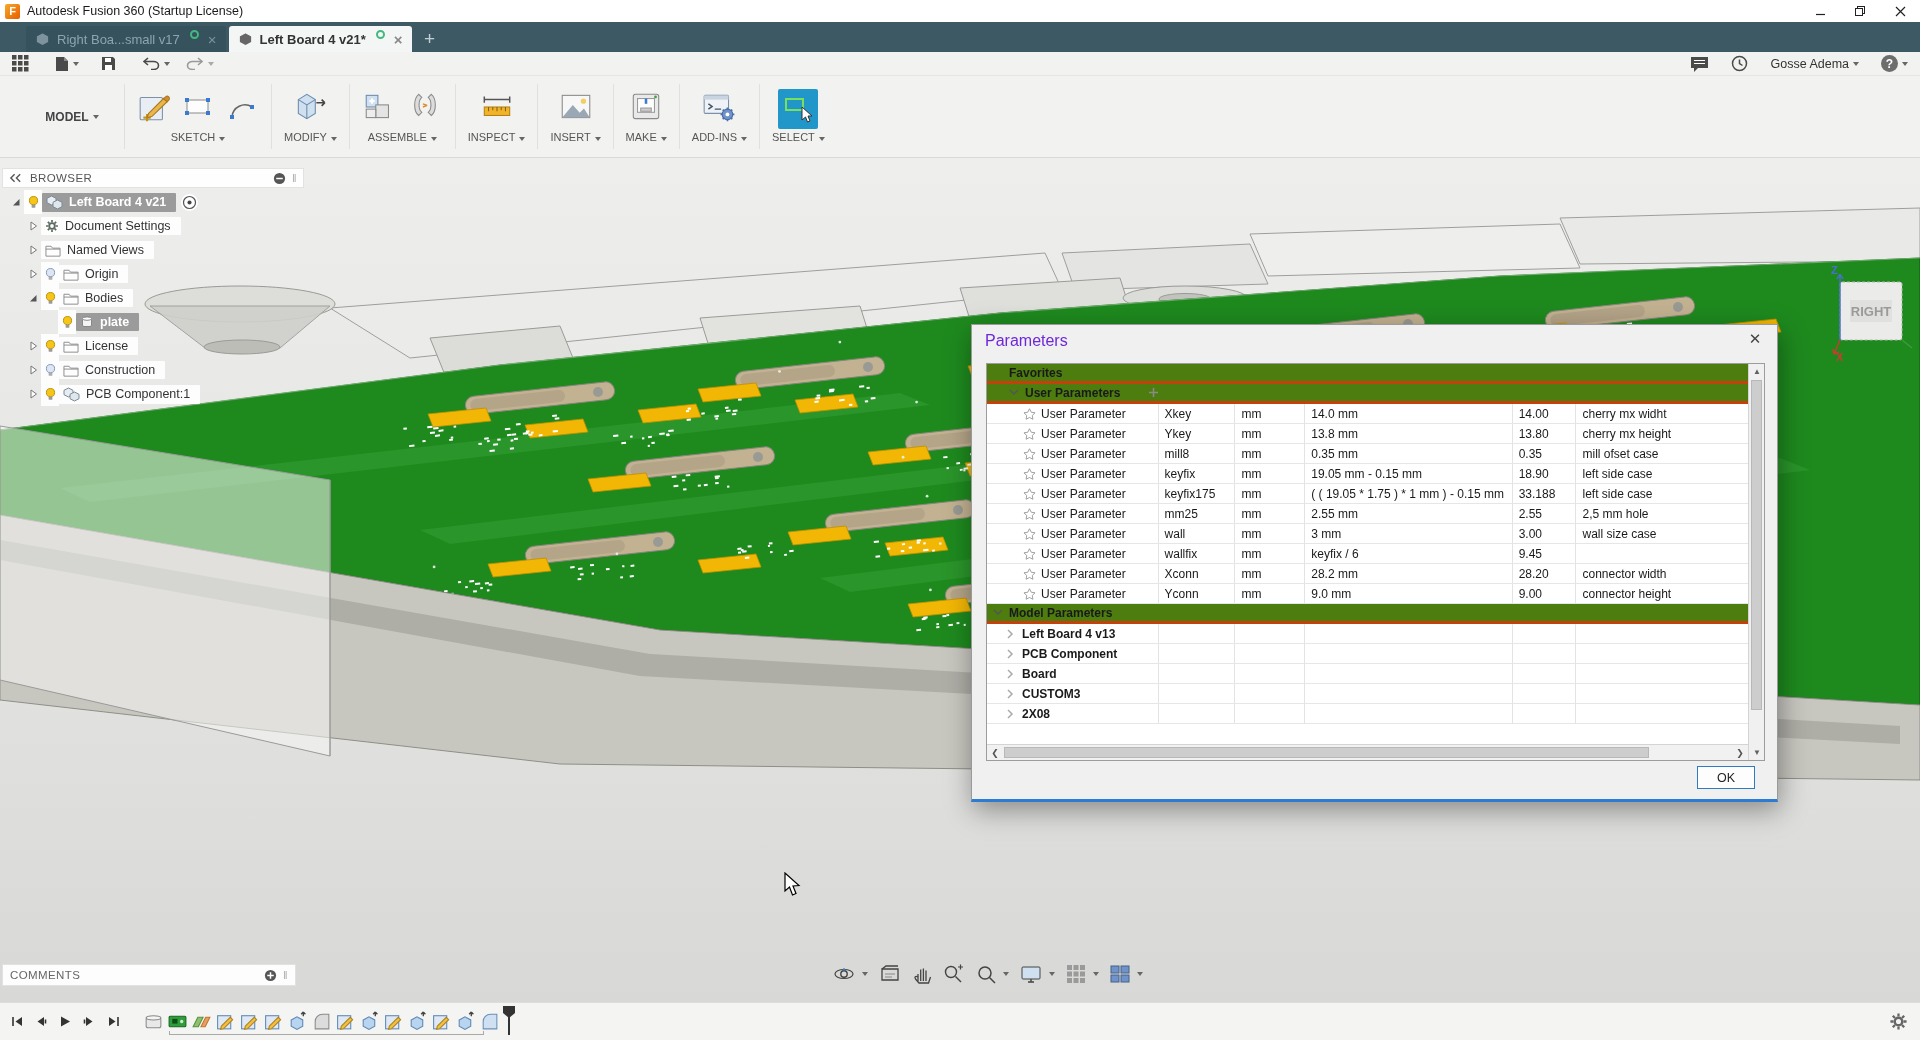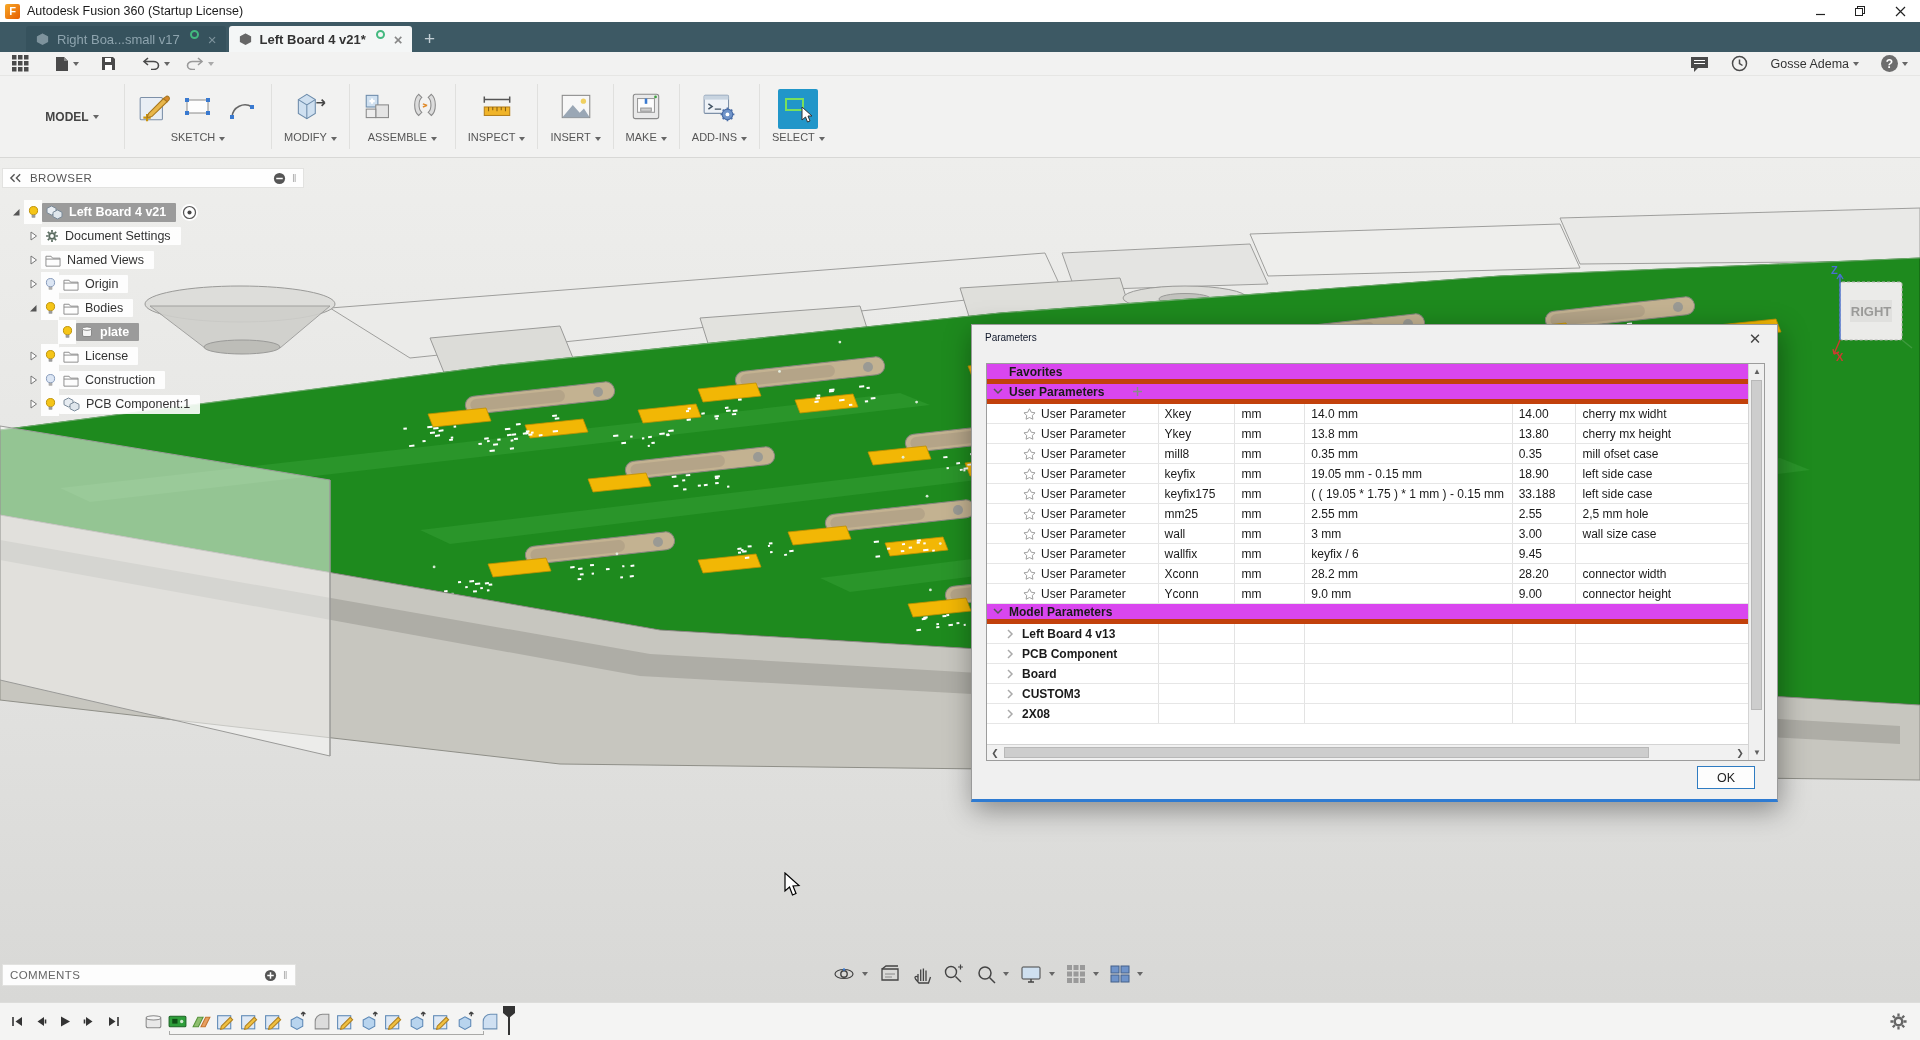--- a/index.html
+++ b/index.html
@@ -43,46 +43,46 @@
 .sel-tile{width:40px;height:40px;background:#2196c9;display:flex;align-items:center;justify-content:center;border-radius:2px}
 
 
 .canvas{position:relative;width:1920px;height:844px;background:linear-gradient(#eeeeec 0%,#e3e3e1 55%,#d8d8d6 100%);overflow:hidden}
 #scene{position:absolute;left:0;top:0;z-index:1}
 
 
 .browser{position:absolute;left:2px;top:10px;width:302px;z-index:5;font-size:12.5px;color:#333}
 .bheader{height:20px;background:rgba(255,255,255,.94);display:flex;align-items:center;padding:0 6px;color:#555;font-size:11.5px;letter-spacing:.4px;border:1px solid #e2e2e0}
 .bheader .sp{flex:1}
-.btree{padding-top:12px}
+.btree{padding-top:2px}
 .brow{display:flex;align-items:center;height:24px}
 .brow .pill{display:flex;align-items:center;gap:6px;background:rgba(255,255,255,.9);padding:2px 10px 2px 4px;border-radius:1px}
 .brow.selected .pill{background:#9b9b9b;color:#fff;font-weight:bold}
 .bexp{width:16px;display:flex;justify-content:center}
 .bbulb{width:18px;display:flex;justify-content:center;background:rgba(255,255,255,.9);align-self:stretch;align-items:center}
 .bradio{margin-left:5px;display:flex;background:rgba(255,255,255,.95);border-radius:50%;padding:1px}
 
 
 .viewcube{position:absolute;left:1824px;top:104px;z-index:6}
 
 
 .dialog{position:absolute;left:971px;top:166px;width:807px;height:478px;background:#f0f0f0;
   border:1px solid #9a9a9a;border-bottom:3px solid #2e7bd2;box-shadow:2px 8px 26px rgba(0,0,0,.38);z-index:10;font-size:12.5px;color:#1a1a1a}
-.dlg-title{position:absolute;left:13px;top:7px;font-size:10px;color:#0f172a}
+.dlg-title{position:absolute;left:13px;top:7px;font-size:16px;color:#6d28d9}
 .dlg-close{position:absolute;right:12px;top:5px;font-size:15px;color:#444;width:20px;text-align:center}
 .ptable{position:absolute;left:14px;top:38px;width:779px;height:398px;background:#fff;border:1px solid #9c9c9c;display:flex}
 .pt-left{width:761px;display:flex;flex-direction:column}
 .pt-vscroll{width:16px;background:#f0f0f0;border-left:1px solid #d4d4d4;position:relative}
 .vs-arrow{position:absolute;left:0;width:16px;height:15px;display:flex;align-items:center;justify-content:center;color:#606060;font-size:8px}
 .vs-thumb{position:absolute;left:2px;top:16px;width:11px;height:330px;background:#cdcdcd;border:1px solid #b8b8b8}
 .phead{display:flex;height:22px;border-bottom:1px solid #b9b9b9;font-weight:bold;background:#fff}
 .phead .cell{display:flex;align-items:center;padding-left:6px;border-right:1px solid #d3d3d3;font-size:12.5px}
 .trow{display:flex;height:20px;border-bottom:1px solid #e6e6e6;background:#fff;align-items:stretch}
 .trow .cell{display:flex;align-items:center;padding-left:6px;border-right:1px solid #e3e3e3;overflow:hidden;white-space:nowrap;font-size:12px}
-.trow.section{background:#d946ef;border-bottom:5px solid #c2410c;font-weight:bold}
+.trow.section{background:#4d7c0f;border-bottom:3px solid #c2410c;font-weight:bold}
 .trow.section .cell{border-right:none}
 .trow.model{font-weight:bold}
 .pstar{margin:0 5px 0 0;display:flex}
 .pt-hscroll{margin-top:auto;height:16px;background:#f1f1f1;border-top:1px solid #d4d4d4;position:relative}
 .hs-arrow{position:absolute;top:0;width:16px;height:15px;display:flex;align-items:center;justify-content:center;color:#555;font-size:9px}
 .hs-thumb{position:absolute;left:17px;top:2px;width:645px;height:11px;background:#cdcdcd;border:1px solid #b8b8b8}
 .ok-btn{position:absolute;right:22px;bottom:10px;width:58px;height:23px;background:#fdfdfd;border:1px solid #2f7cc2;
   font-size:12.5px;color:#222;display:flex;align-items:center;justify-content:center}
 
 
@@ -1146,21 +1146,21 @@
           <div id="tblBody">
               <div class="trow section">
       <div class="cell" style="width:172px;padding-left:6px">
         <span style="width:16px"></span>
         <span>Favorites</span>
 
       </div>
                 <div class="cell" style="flex:1"></div>
               </div>
               <div class="trow section">
-      <div class="cell" style="width:172px;padding-left:6px">
+      <div class="cell" style="width:172px;padding-left:22px">
         <span style="margin-right:6px;display:flex">
                     <svg width="10" height="7" viewBox="0 0 10 7">
                       <path d="M1 1l4 4 4-4" fill="none" stroke="#555" stroke-width="1.5"></path>
                     </svg>
                   </span>
         <span>User Parameters</span>
         <span style="margin-left:28px;display:flex">
                     <svg width="11" height="11" viewBox="0 0 11 11">
                       <path d="M5.5 1v9M1 5.5h9" stroke="#8a8a8a" stroke-width="1.5"></path>
                     </svg>

